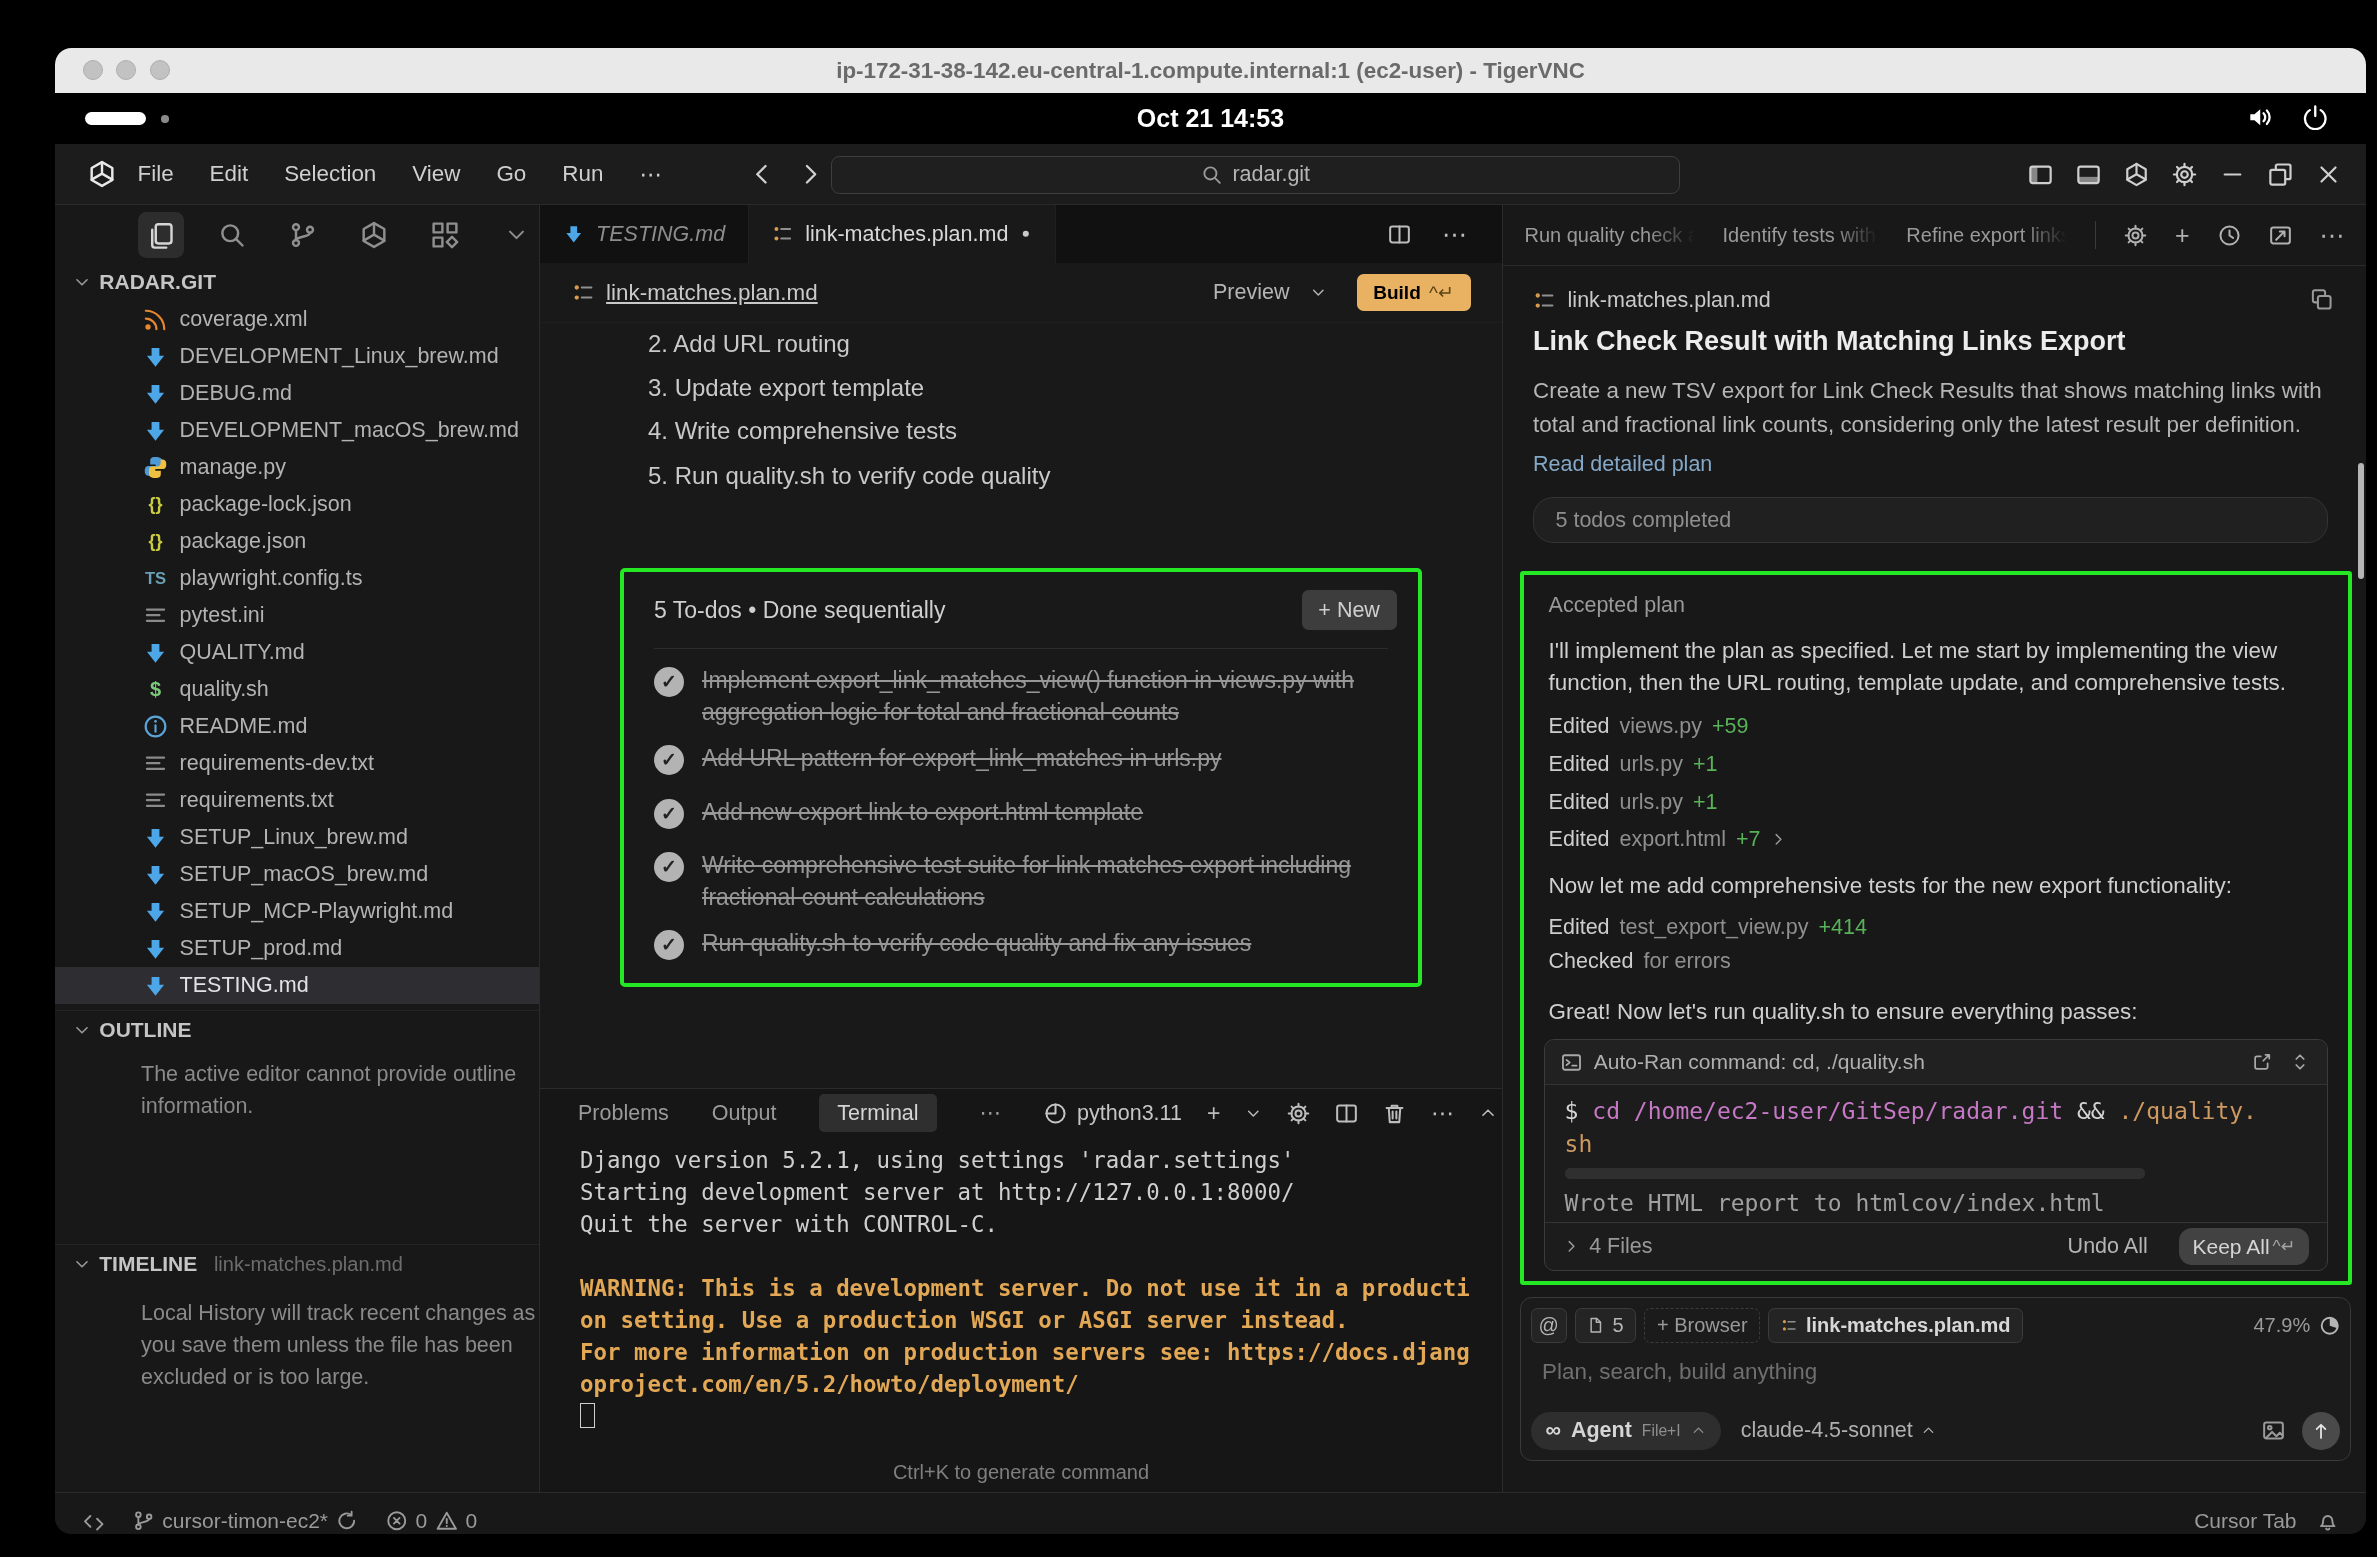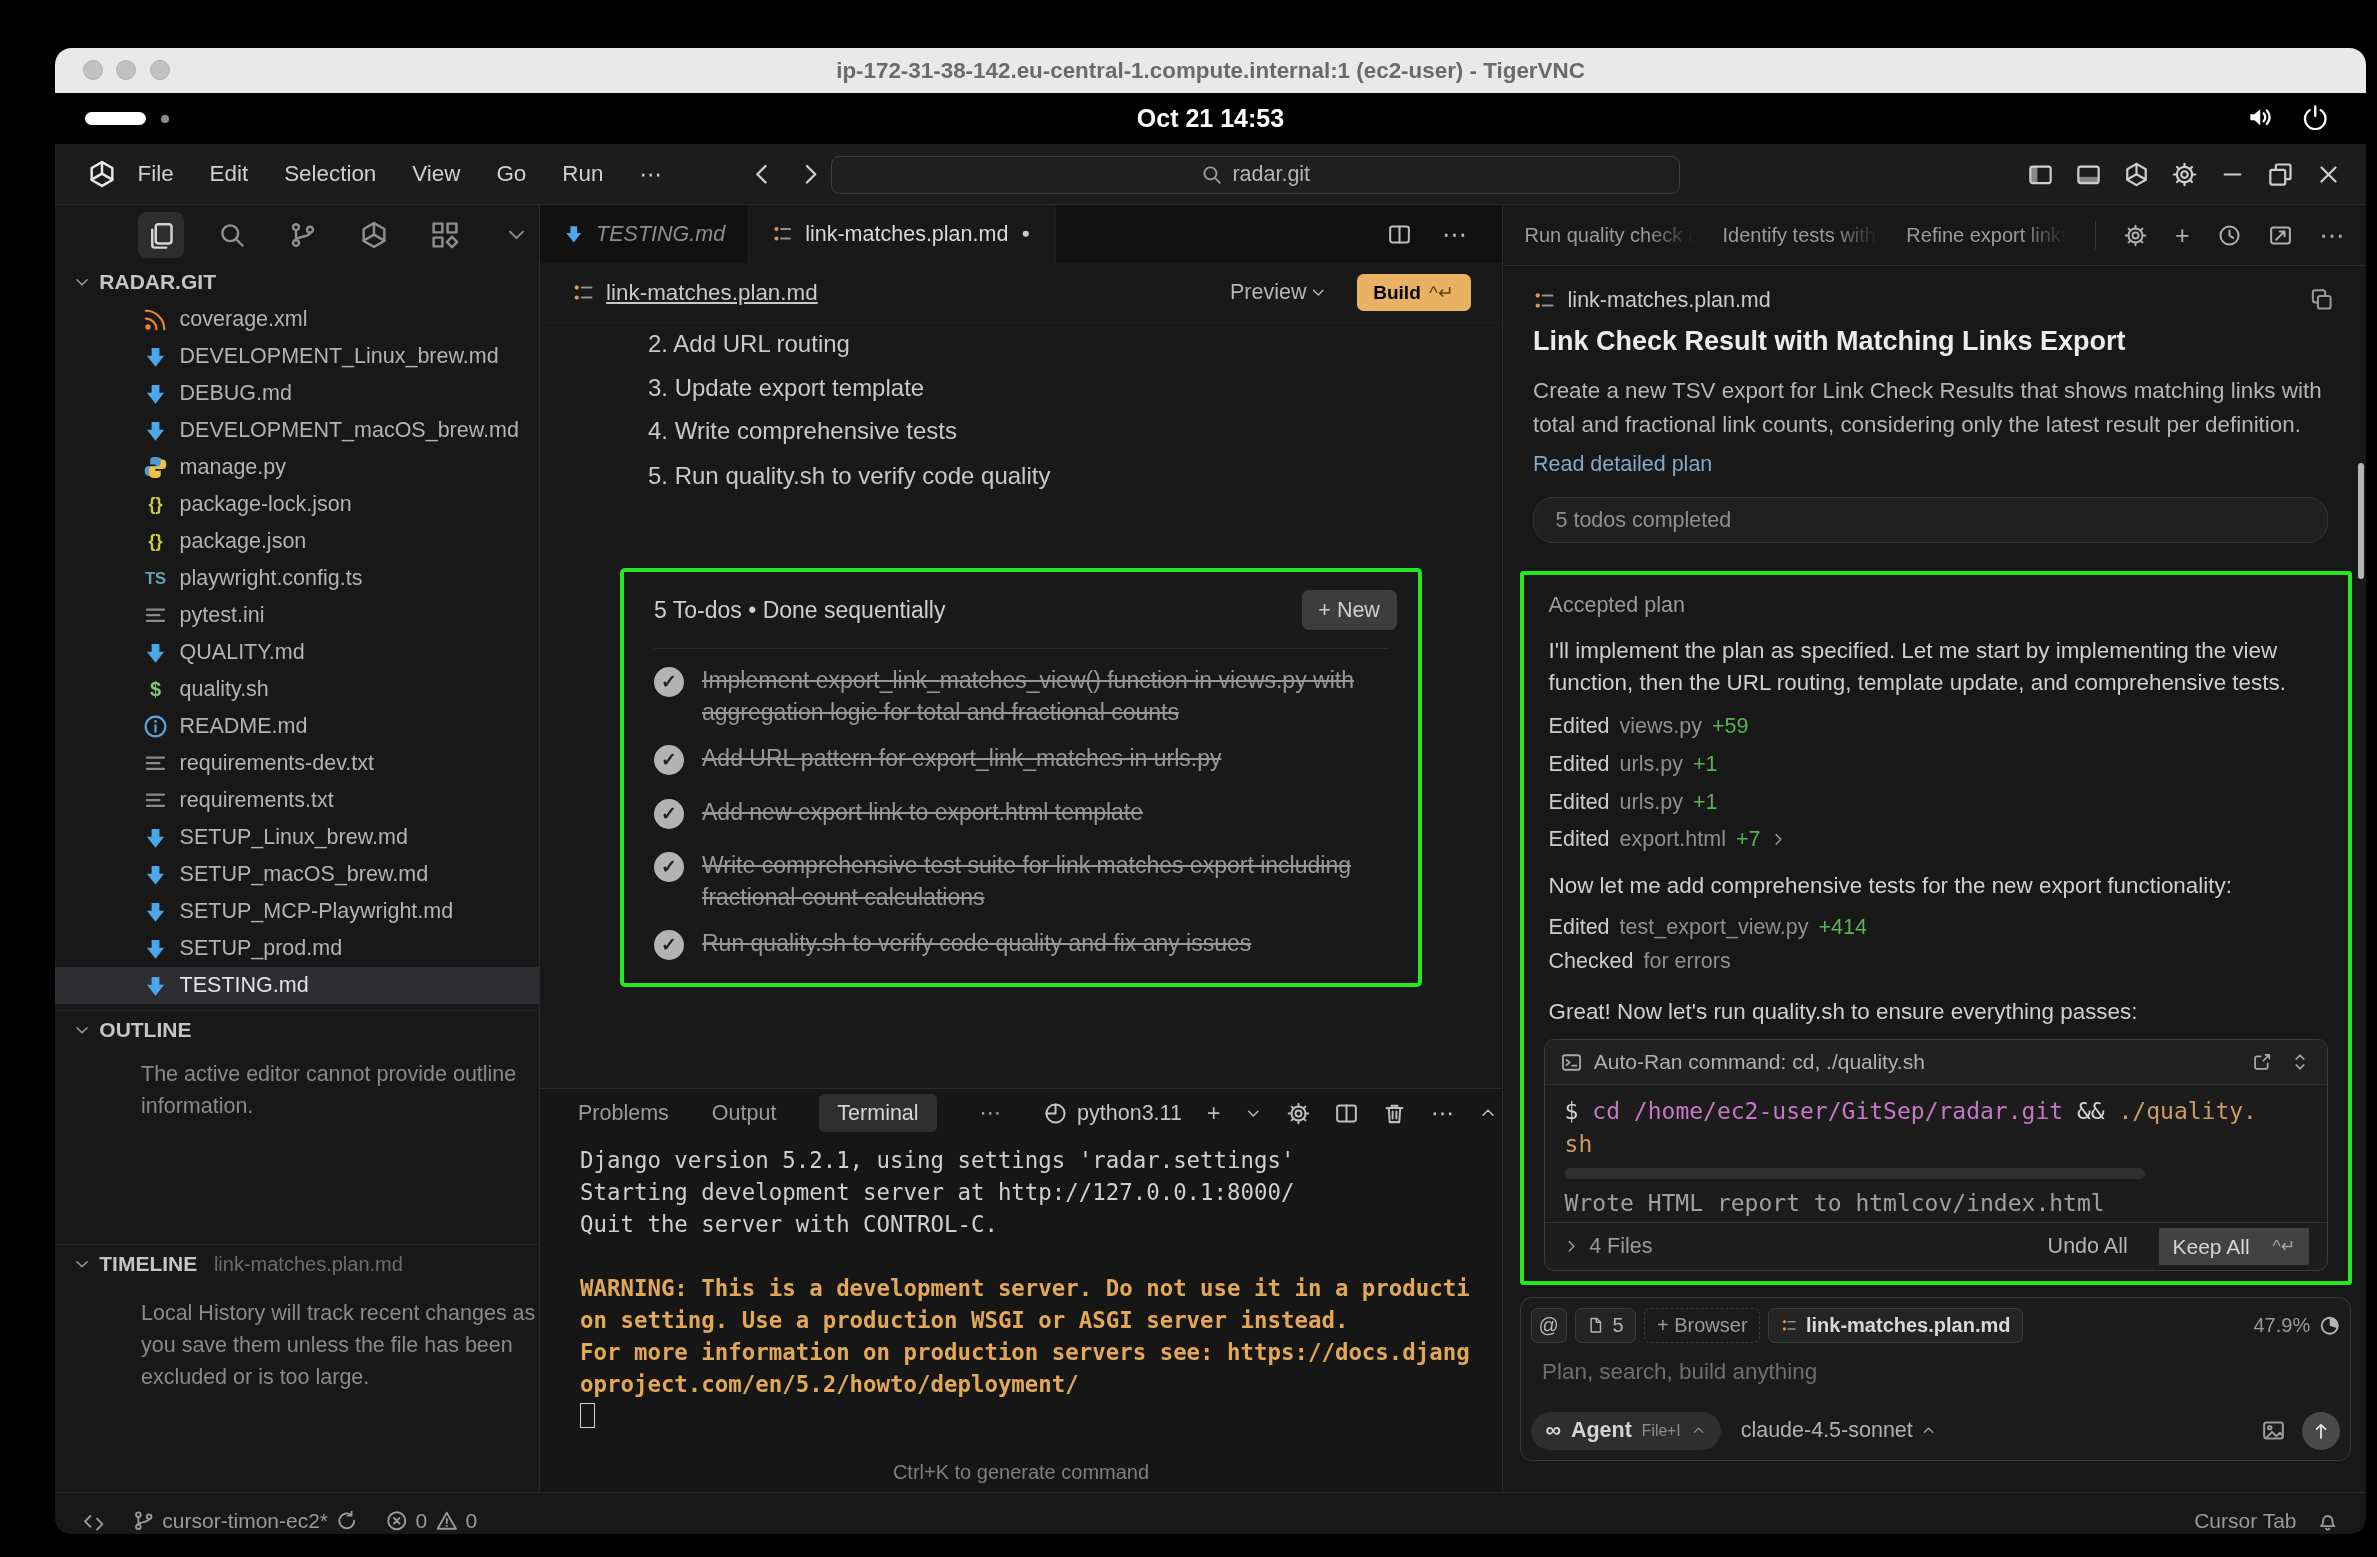--- a/index.html
+++ b/index.html
@@ -61,21 +61,21 @@
   .tab{display:flex;align-items:center;gap:11.6px;padding:0 23px;font-size:21.5px;color:#8d8d8d;border-right:0.8px solid #1f1f1f}
   .tab .ic{width:21.5px;height:21.5px}
   .tab.active{background:#191919;color:#d8d8d8}
   .tab .dirty{width:11.6px;height:11.6px;color:#c9c9c9}
   .tabbar-right{margin-left:auto;display:flex;align-items:center;gap:31.5px;padding-right:35px;color:#bdbdbd}
   .tabbar-right .ic{width:23px;height:23px}
   .fileheader{height:60px;background:#191919;display:flex;align-items:center;padding:0 31.5px;border-bottom:0.8px solid #1f1f1f}
   .fileheader .ic.plan{width:23px;height:23px}
   .fh-name{font-size:22.4px;color:#c9c9c9;text-decoration:underline;margin-left:11.6px}
   .fh-right{margin-left:auto;display:flex;align-items:center;gap:11.6px}
-  .preview{display:flex;align-items:center;gap:4px;font-size:21.5px;color:#b5b5b5;margin-right:18px}
+  .preview{display:flex;align-items:center;gap:21px;font-size:21.5px;color:#b5b5b5;margin-right:18px}
   .preview .ic{width:16.6px;height:16.6px}
   .build-btn{background:#e9b162;border-radius:6.6px;padding:6.6px 16.6px;display:flex;align-items:center;gap:8.3px}
   .build-btn .b1{font-size:19px;font-weight:700;color:#000000}
   .build-btn .b2{font-size:19px;color:#5d4517}
   .edcontent{position:absolute;left:0;top:118px;width:100%;height:765px;background:#191919}
   .edline{position:absolute;left:108px;font-size:24px;color:#c9c9c9;white-space:nowrap}
 
   
   .todos{position:absolute;left:80px;top:245px;width:802px;height:419px;border:4.1px solid #23e823;border-radius:5px;background:#191919}
   .todos-h{position:absolute;left:30px;top:25px;font-size:23px;color:#cfcfcf}
@@ -132,21 +132,21 @@
   .cmd-h .right{margin-left:auto;display:flex;gap:18px;color:#a8a8a8}
   .cmd-body{position:absolute;left:20px;top:55px;font-family:"DejaVu Sans Mono",monospace;font-size:23px;line-height:33px}
   .cmdline{width:701px;white-space:pre-wrap;word-break:break-all}
   .seg-plain{color:#d5d5d5}.seg-magenta{color:#c678c6}.seg-orange{color:#cf9a62}
   .ghostline{width:580px;height:11.6px;border-radius:5px;background:rgba(160,160,160,.14);margin:6.6px 0 8.3px}
   .cmd-out{color:#a0a0a0}
   .cmd-f{position:absolute;left:0;bottom:0;width:100%;height:48px;border-top:0.8px solid #343434;display:flex;align-items:center;padding:0 18px;gap:10px}
   .cmd-f .ic{width:16.6px;height:16.6px;color:#9a9a9a}
   .cmd-f .fc{font-size:21.5px;color:#9a9a9a}
   .cmd-f .undo{margin-left:auto;font-size:21.5px;color:#b5b5b5;margin-right:21.5px}
-  .keep-btn{background:#424242;border-radius:1px;padding:6.6px 13.3px;display:flex;gap:23px;align-items:center}
+  .keep-btn{background:#424242;border-radius:13px;padding:6.6px 13.3px;display:flex;gap:3px;align-items:center}
   .keep-btn .k1{font-size:21px;color:#d5d5d5}
   .keep-btn .k2{font-size:17.4px;color:#a5a5a5}
 
   .inputbox{position:absolute;left:16.6px;right:15px;top:1092px;height:164px;border:0.8px solid #3a3a3a;border-radius:11.6px;background:#1b1b1b}
   .pills{position:absolute;left:10px;top:10px;right:10px;display:flex;gap:8.3px;align-items:center}
   .pill{height:35px;border:0.8px solid #3c3c3c;border-radius:6.6px;background:#242424;display:flex;align-items:center;justify-content:center;gap:8.3px;padding:0 11.6px;font-size:20px;color:#b5b5b5}
   .pill .ic{width:16.6px;height:16.6px}
   .pill.dashed{border-style:dashed;background:transparent;color:#9a9a9a}
   .pill.filepill{color:#d8d8d8;font-weight:700}
   .usage{margin-left:auto;display:flex;align-items:center;gap:8.3px;font-size:20px;color:#9a9a9a}

